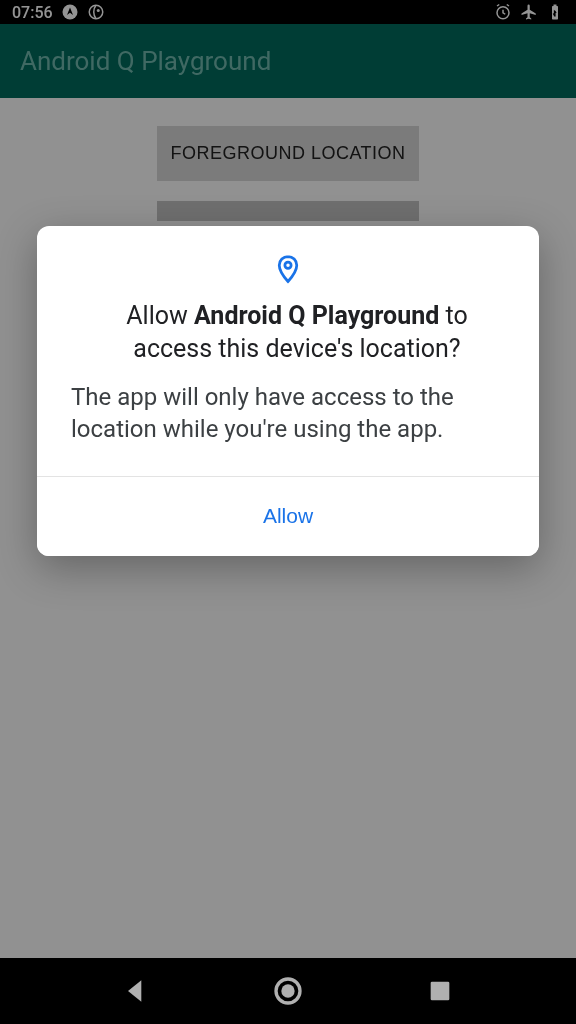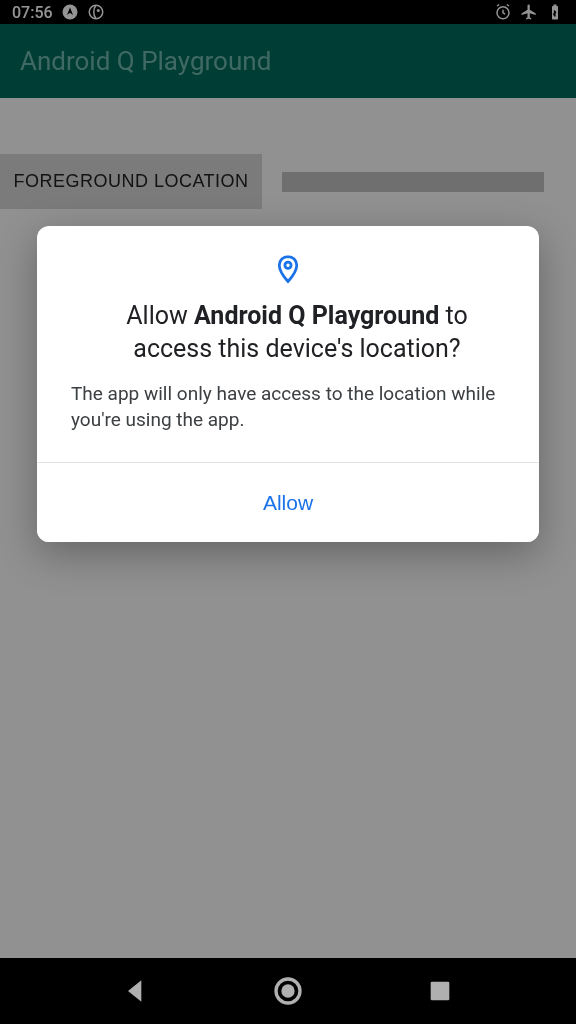--- a/index.html
+++ b/index.html
@@ -28,23 +28,23 @@
       height: 74px;
       background: #00695c;
       color: #6fb5ab;
       display: flex;
       align-items: center;
       padding: 0 20px;
       font-size: 26px;
       font-weight: 400;
     }
     .content {
-      padding-top: 56px;
-      display: flex;
-      flex-direction: row;
+      padding-top: 28px;
+      display: flex;
+      flex-direction: column;
       align-items: center;
       gap: 20px;
     }
     .btn-gray {
       width: 262px;
       height: 55px;
       background: #d4d4d4;
       border: none;
       color: #212121;
       font-size: 18px;
@@ -80,21 +80,21 @@
     .dialog-icon svg { width: 30px; height: 30px; }
     .dialog-title {
       text-align: center;
       font-size: 25px;
       color: #202124;
       padding: 0 34px 16px 52px;
       line-height: 1.3;
     }
     .dialog-title .bold { font-weight: 700; }
     .dialog-body {
-      font-size: 19px;
+      font-size: 24px;
       color: #3c4043;
       padding: 0 34px 30px 34px;
       line-height: 1.35;
     }
     .dialog-actions { display: flex; flex-direction: column; }
     .dialog-btn {
       height: 80px;
       border: none;
       border-top: 1px solid #e3e3e3;
       background: #fff;

